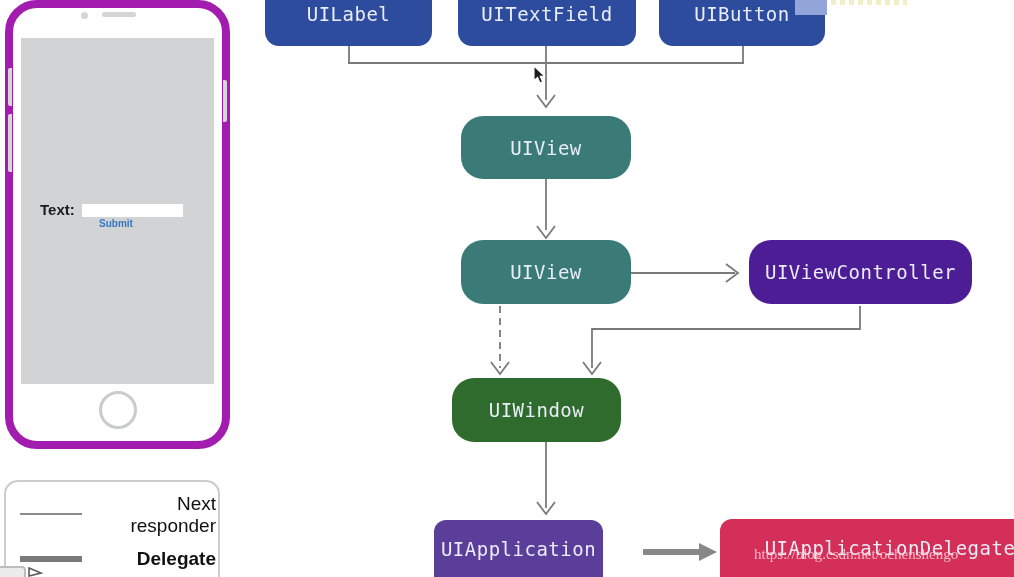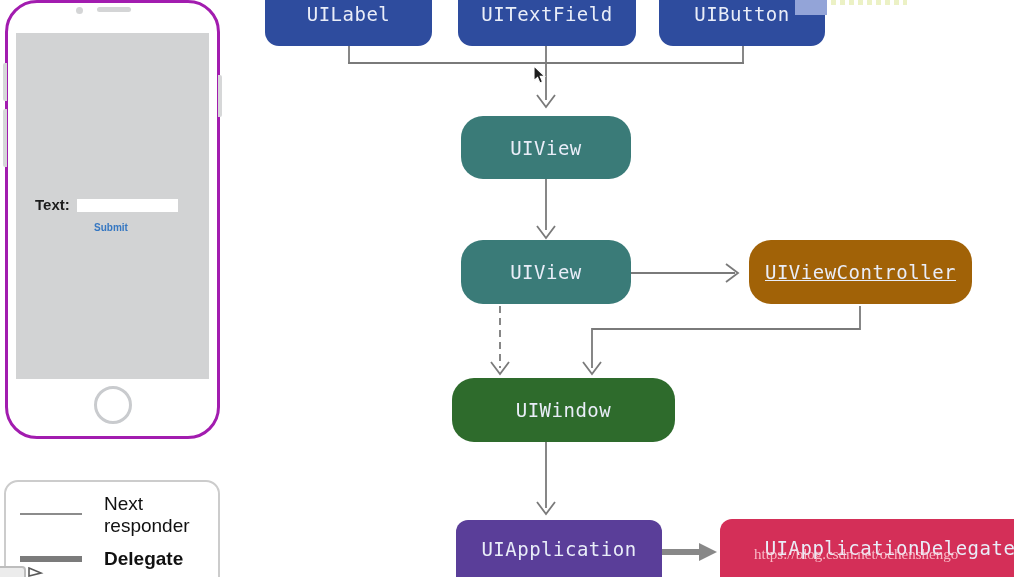--- a/index.html
+++ b/index.html
@@ -9,51 +9,51 @@
   
   .node{position:absolute;display:flex;align-items:center;justify-content:center;
         color:#e9edf8;font-family:"DejaVu Sans Mono", monospace;font-size:19px;
         border-radius:22px;letter-spacing:.5px;white-space:nowrap;}
   .n-uilabel{left:265px;top:-18px;width:167px;height:64px;border-radius:14px;}
   .n-uitextfield{left:458px;top:-18px;width:178px;height:64px;border-radius:14px;}
   .n-uibutton{left:659px;top:-18px;width:166px;height:64px;border-radius:14px;}
   .n-uiview1{left:461px;top:116px;width:170px;height:63px;}
   .n-uiview2{left:461px;top:240px;width:170px;height:64px;}
   .n-uiviewcontroller{left:749px;top:240px;width:223px;height:64px;}
-  .n-uiwindow{left:452px;top:378px;width:223px;height:64px;}
-  .n-uiapplication{left:456px;top:520px;width:206px;height:57px;border-radius:12px 12px 0 0;}
+  .n-uiwindow{left:452px;top:378px;width:169px;height:64px;}
+  .n-uiapplication{left:434px;top:520px;width:169px;height:57px;border-radius:12px 12px 0 0;}
   .n-uiappdelegate{left:720px;top:519px;width:340px;height:58px;border-radius:12px 12px 0 0;}
 
   .highlight-square{position:absolute;left:795px;top:0px;width:32px;height:15px;}
 
   
   .wires{position:absolute;left:0;top:0;}
 
   
   .phone{position:absolute;left:5px;top:0px;width:209px;height:433px;background:#fff;
-         border:3px solid #a21caf;border-radius:32px;}
+         border:8px solid #a21caf;border-radius:32px;}
   .phone-screen{position:absolute;left:8px;top:30px;width:193px;height:346px;background:#d2d3d4;}
   .phone-camera{position:absolute;left:68px;top:4px;width:7px;height:7px;border-radius:50%;background:#d4d5d6;}
   .phone-speaker{position:absolute;left:89px;top:4px;width:34px;height:5px;border-radius:3px;background:#d4d5d6;}
   .home-btn{position:absolute;left:86px;top:383px;width:32px;height:32px;border-radius:50%;
             border:3px solid #c9cbce;background:#fff;}
   .side-btn{position:absolute;background:#d6d7d8;}
   .sb-l1{left:-5px;top:60px;width:4px;height:38px;border-radius:2px 0 0 2px;}
   .sb-l2{left:-5px;top:106px;width:4px;height:58px;border-radius:2px 0 0 2px;}
   .sb-r1{right:-5px;top:72px;width:4px;height:42px;border-radius:0 2px 2px 0;}
   .text-label{position:absolute;left:27px;top:193px;font-size:15px;font-weight:700;color:#1c1c1c;}
   .text-input{position:absolute;left:69px;top:196px;width:101px;height:13px;background:#ffffff;}
-  .submit{position:absolute;left:86px;top:219px;font-size:10px;font-weight:700;color:#3577c2;}
+  .submit{position:absolute;left:86px;top:210px;font-size:10px;font-weight:700;color:#3577c2;}
 
   
   .legend{position:absolute;left:4px;top:480px;width:212px;height:108px;background:#fff;
           border:2px solid #cccccc;border-radius:14px;}
   .legend-line-thin{position:absolute;left:14px;top:31px;width:62px;height:2px;background:#8c8c8c;}
   .legend-line-thick{position:absolute;left:14px;top:74px;width:62px;height:6px;background:#7b7b7b;}
-  .legend-text{position:absolute;left:98px;font-size:19px;line-height:22px;color:#111;}
+  .legend-text{position:absolute;left:98px;font-size:19px;line-height:22px;color:#111;text-align:right;}
   .lt-next{top:11px;width:112px;}
   .lt-delegate{top:66px;width:112px;font-weight:bold;}
 
   
   .watermark{position:absolute;left:754px;top:546px;width:256px;font-size:15px;
              color:rgba(255,208,217,0.85);white-space:nowrap;letter-spacing:0px;font-family:Liberation Serif, serif;}
   .top-frag{position:absolute;left:831px;top:0px;width:76px;height:5px;opacity:.5;
             background:repeating-linear-gradient(90deg,rgba(200,216,90,.7) 0 5px,transparent 5px 9px);}
   .corner-square{position:absolute;left:-6px;top:566px;width:28px;height:20px;background:#ececec;
                  border:2px solid #bdbdbd;border-radius:4px;}
@@ -95,21 +95,21 @@
       <polygon points="699,543 717,552 699,561" fill="#888888"></polygon>
     </g>
   </svg>
 
   <div class="node n-uilabel" style="background-color: rgb(46, 76, 158);">UILabel</div>
   <div class="node n-uitextfield" style="background-color: rgb(46, 76, 158);">UITextField</div>
   <div class="node n-uibutton" style="background-color: rgb(46, 76, 158);">UIButton</div>
   <div class="highlight-square" style="background-color: rgb(147, 164, 216);"></div>
   <div class="node n-uiview1" style="background-color: rgb(58, 123, 120);">UIView</div>
   <div class="node n-uiview2" style="background-color: rgb(58, 123, 120);">UIView</div>
-  <div class="node n-uiviewcontroller" style="background-color: #a16207; text-decoration: underline;">UIViewController</div>
+  <div class="node n-uiviewcontroller" style="background-color: #4c1d95;">UIViewController</div>
   <div class="node n-uiwindow" style="background-color: rgb(46, 107, 44);">UIWindow</div>
   <div class="node n-uiapplication" style="background-color: rgb(90, 62, 153);">UIApplication</div>
   <div class="node n-uiappdelegate" style="background-color: rgb(212, 47, 88);">UIApplicationDelegate</div>
 
   <div class="phone">
     <div class="side-btn sb-l1"></div>
     <div class="side-btn sb-l2"></div>
     <div class="side-btn sb-r1"></div>
     <div class="phone-camera"></div>
     <div class="phone-speaker"></div>

